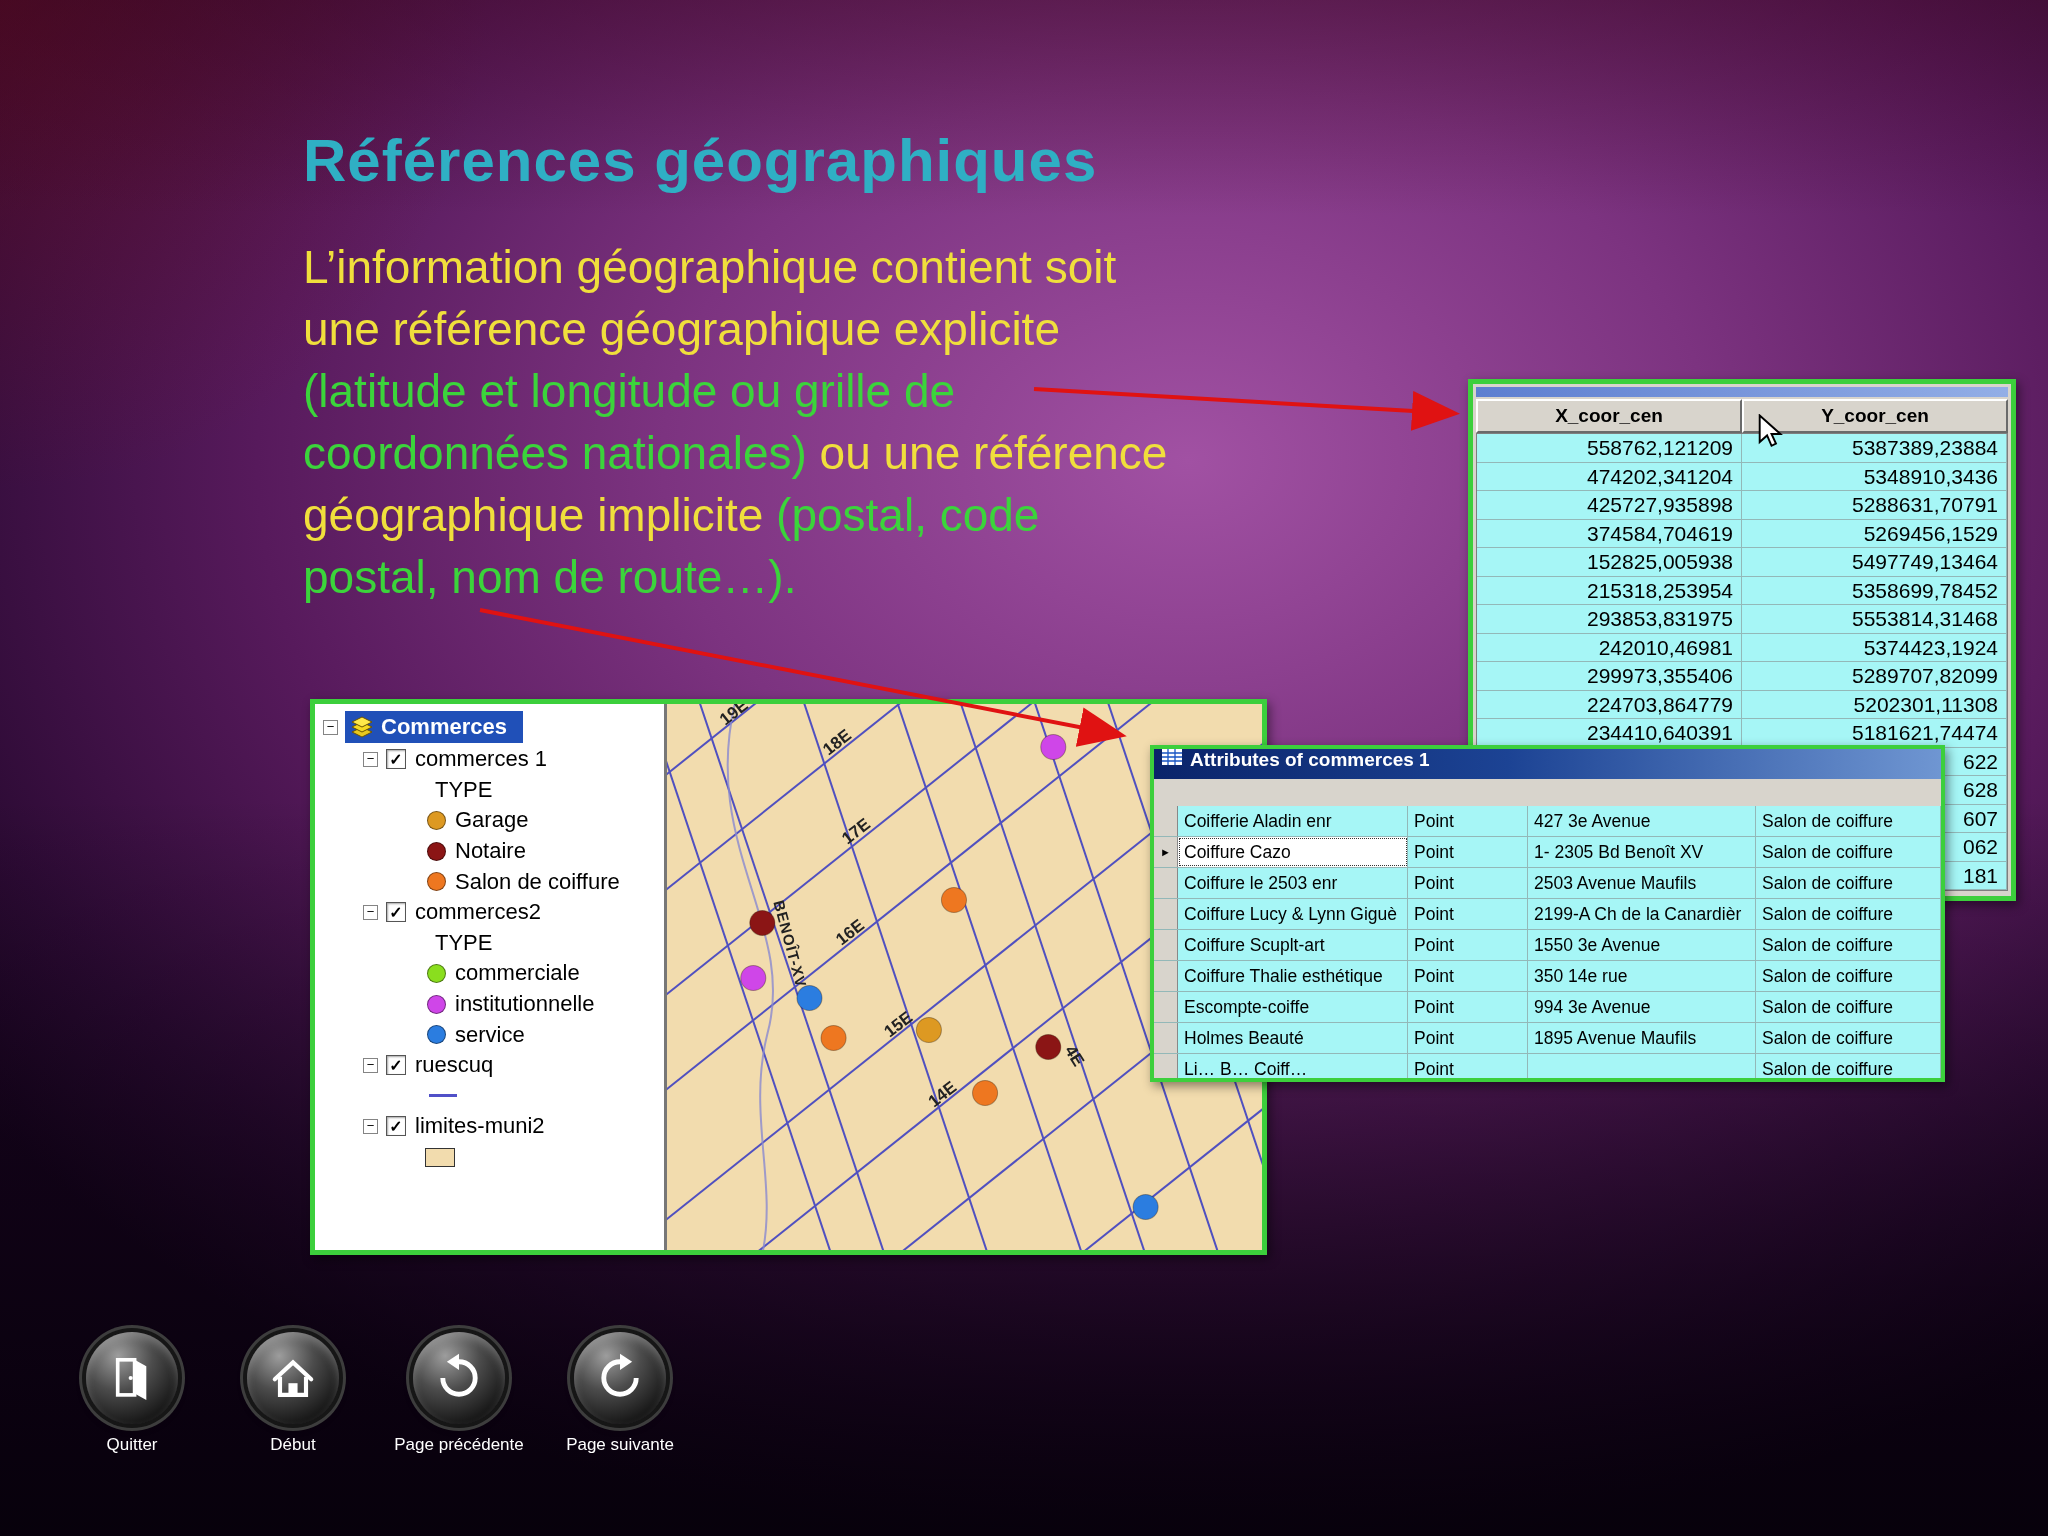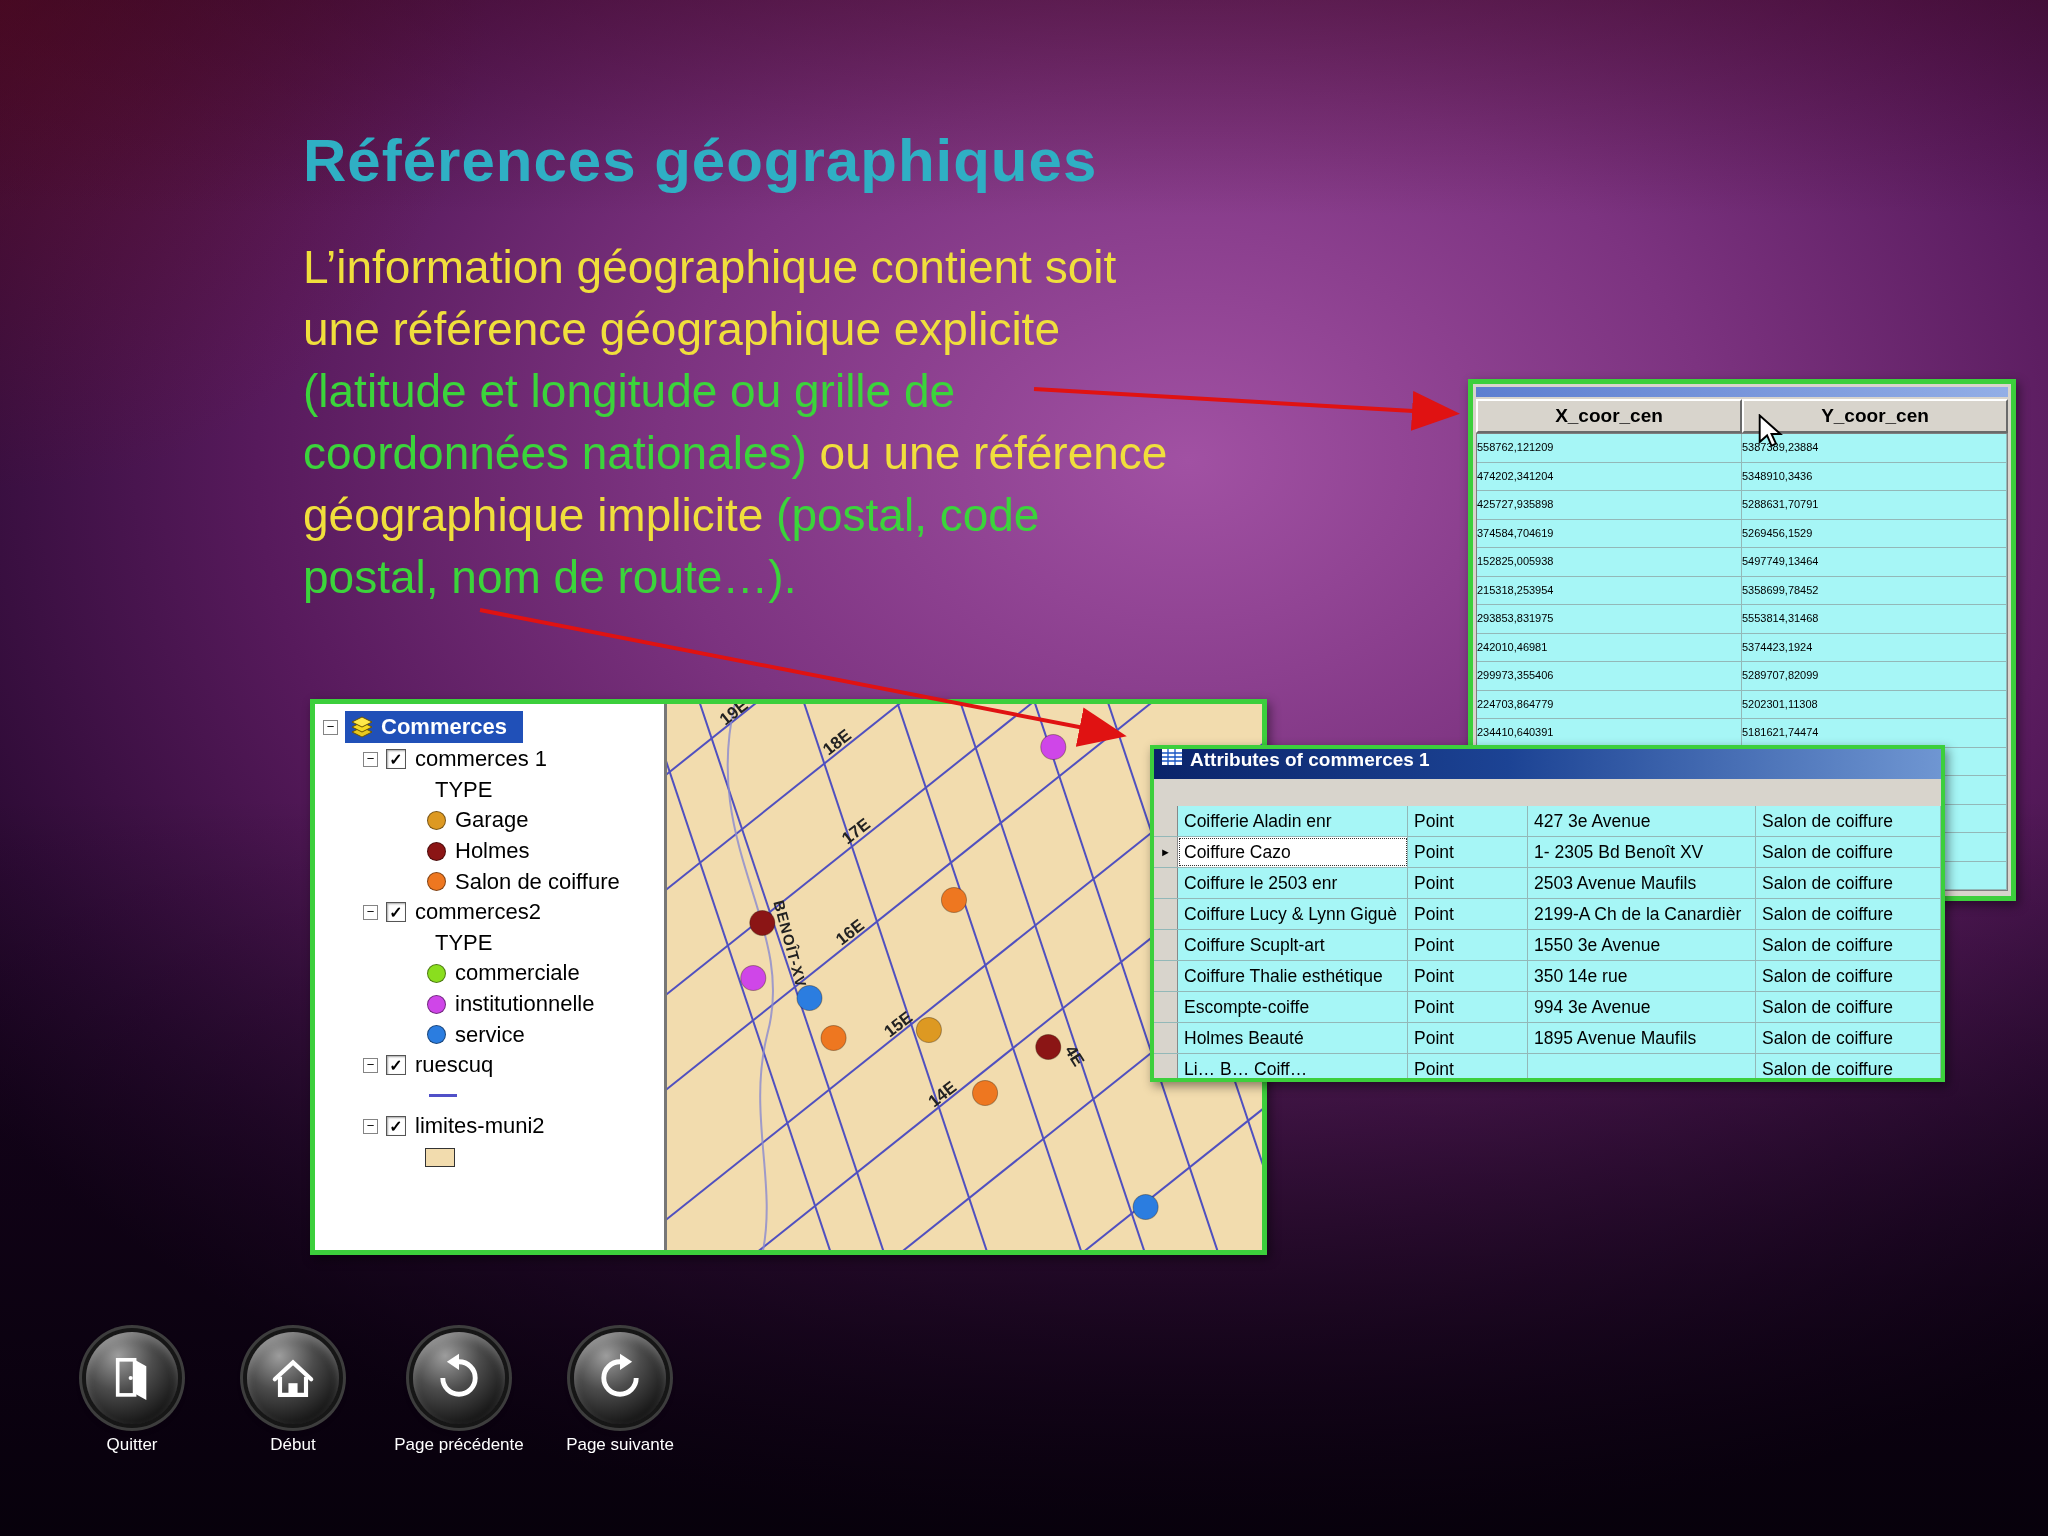--- a/index.html
+++ b/index.html
@@ -37,21 +37,21 @@
   #coord-window {
     position:absolute; left:1468px; top:379px; width:548px; height:522px;
     background:#d8d4cc; padding:3px; z-index:6;
   }
   .titlebar-sliver { height:10px; background:linear-gradient(90deg,#5d7ed0,#93aee6); margin-bottom:2px; }
   .coord-header { display:flex; height:34px; }
   .coord-header .colbtn { flex:1; font-size:19px; }
   #coord-rows { background:#a6f6f6; border:1px solid #7e7e7e; overflow:hidden; height:458px; }
   .coord-row { display:flex; height:28.5px; border-bottom:1px solid #93b8b8; }
   .ccell {
-    flex:1; font-size:11px; color:#000; padding-right:16px;
+    flex:1; font-size:21px; color:#000; text-align:right; padding-right:8px;
     line-height:27.5px; border-right:1px solid #93b8b8; white-space:nowrap; overflow:hidden;
   }
 
   
   #map-window {
     position:absolute; left:310px; top:699px; width:957px; height:556px;
     background:#fff; display:flex; z-index:5;
   }
   #legend { width:352px; background:#fff; border-right:3px solid #777; padding:6px 0 0 8px; overflow:hidden; }
   .lg-row { height:30.6px; display:flex; align-items:center; }
@@ -235,21 +235,21 @@
         </div>
         <div class="lg-row">
           <span class="lg-label ind-field">TYPE</span>
         </div>
         <div class="lg-row">
           <span class="lg-dot" style="background: rgb(221, 153, 34);"></span>
           <span class="lg-label">Garage</span>
         </div>
         <div class="lg-row">
           <span class="lg-dot" style="background: rgb(139, 21, 21);"></span>
-          <span class="lg-label">Holmes</span>
+          <span class="lg-label">Notaire</span>
         </div>
         <div class="lg-row">
           <span class="lg-dot" style="background: rgb(238, 119, 32);"></span>
           <span class="lg-label">Salon de coiffure</span>
         </div>
         <div class="lg-row">
           <span class="minusbox ind1">−</span>
           <span class="checkbox">✓</span>
           <span class="lg-label">commerces2</span>
         </div>

